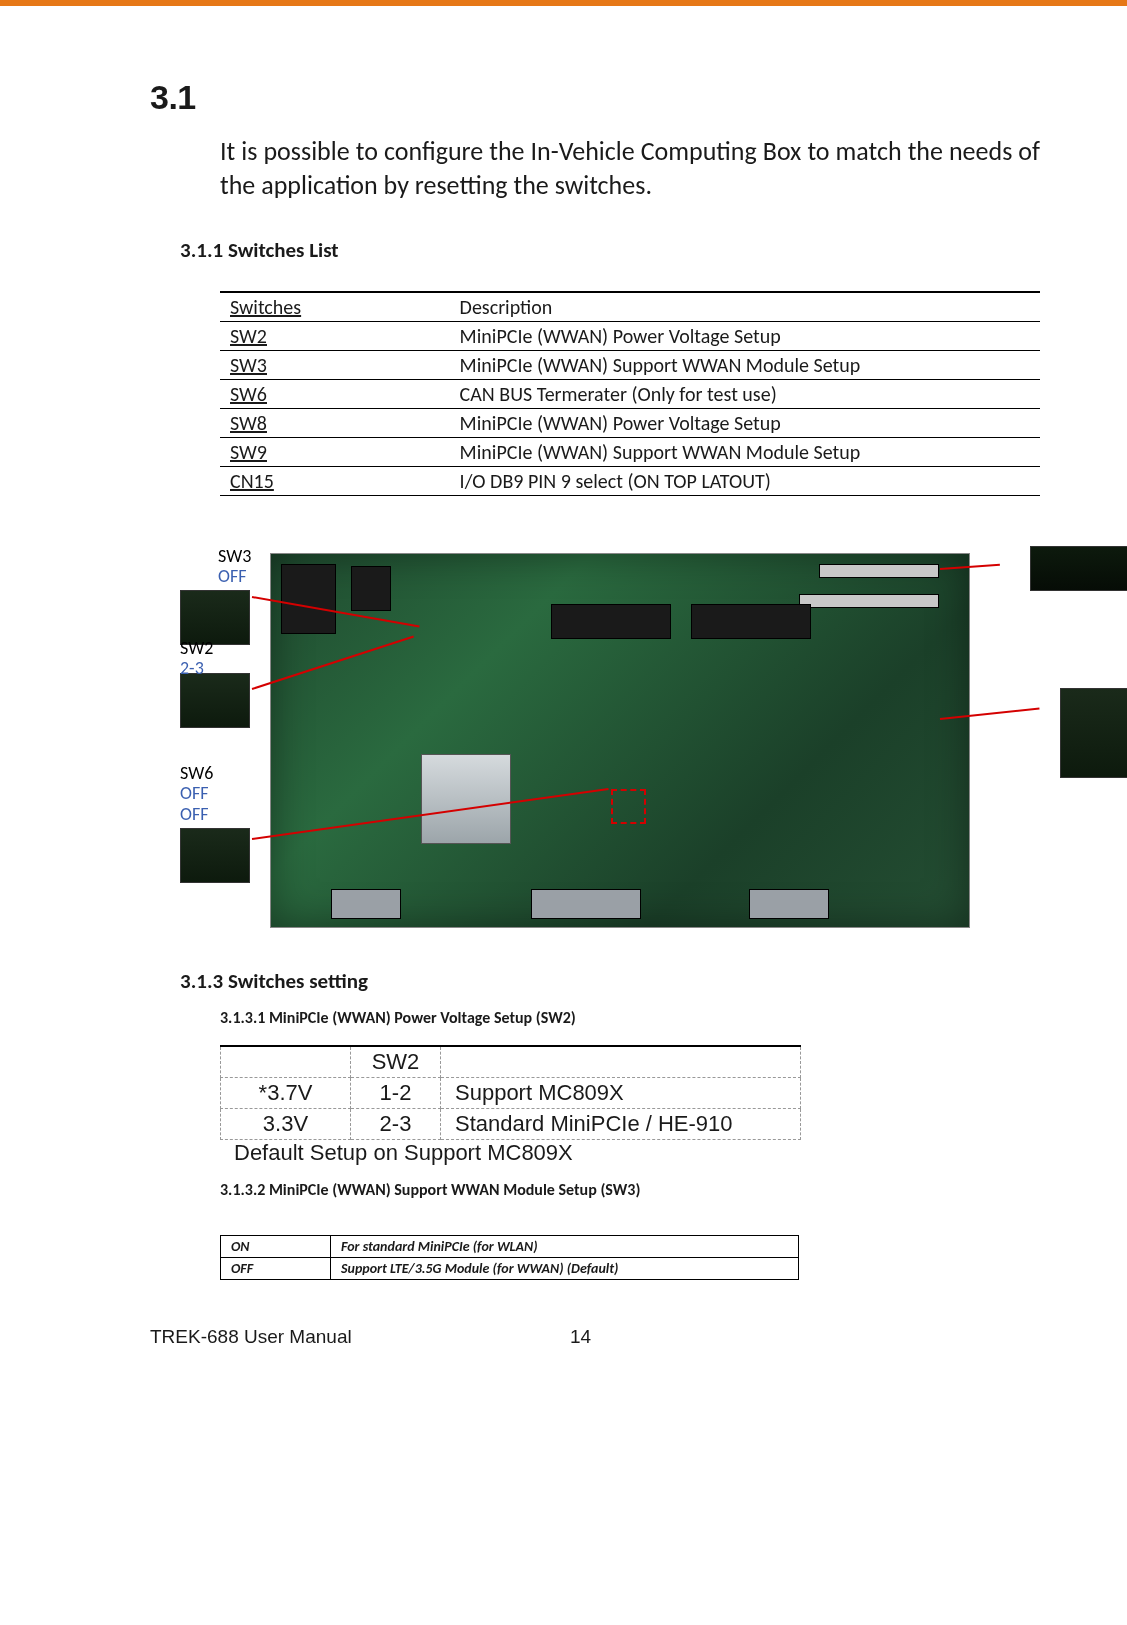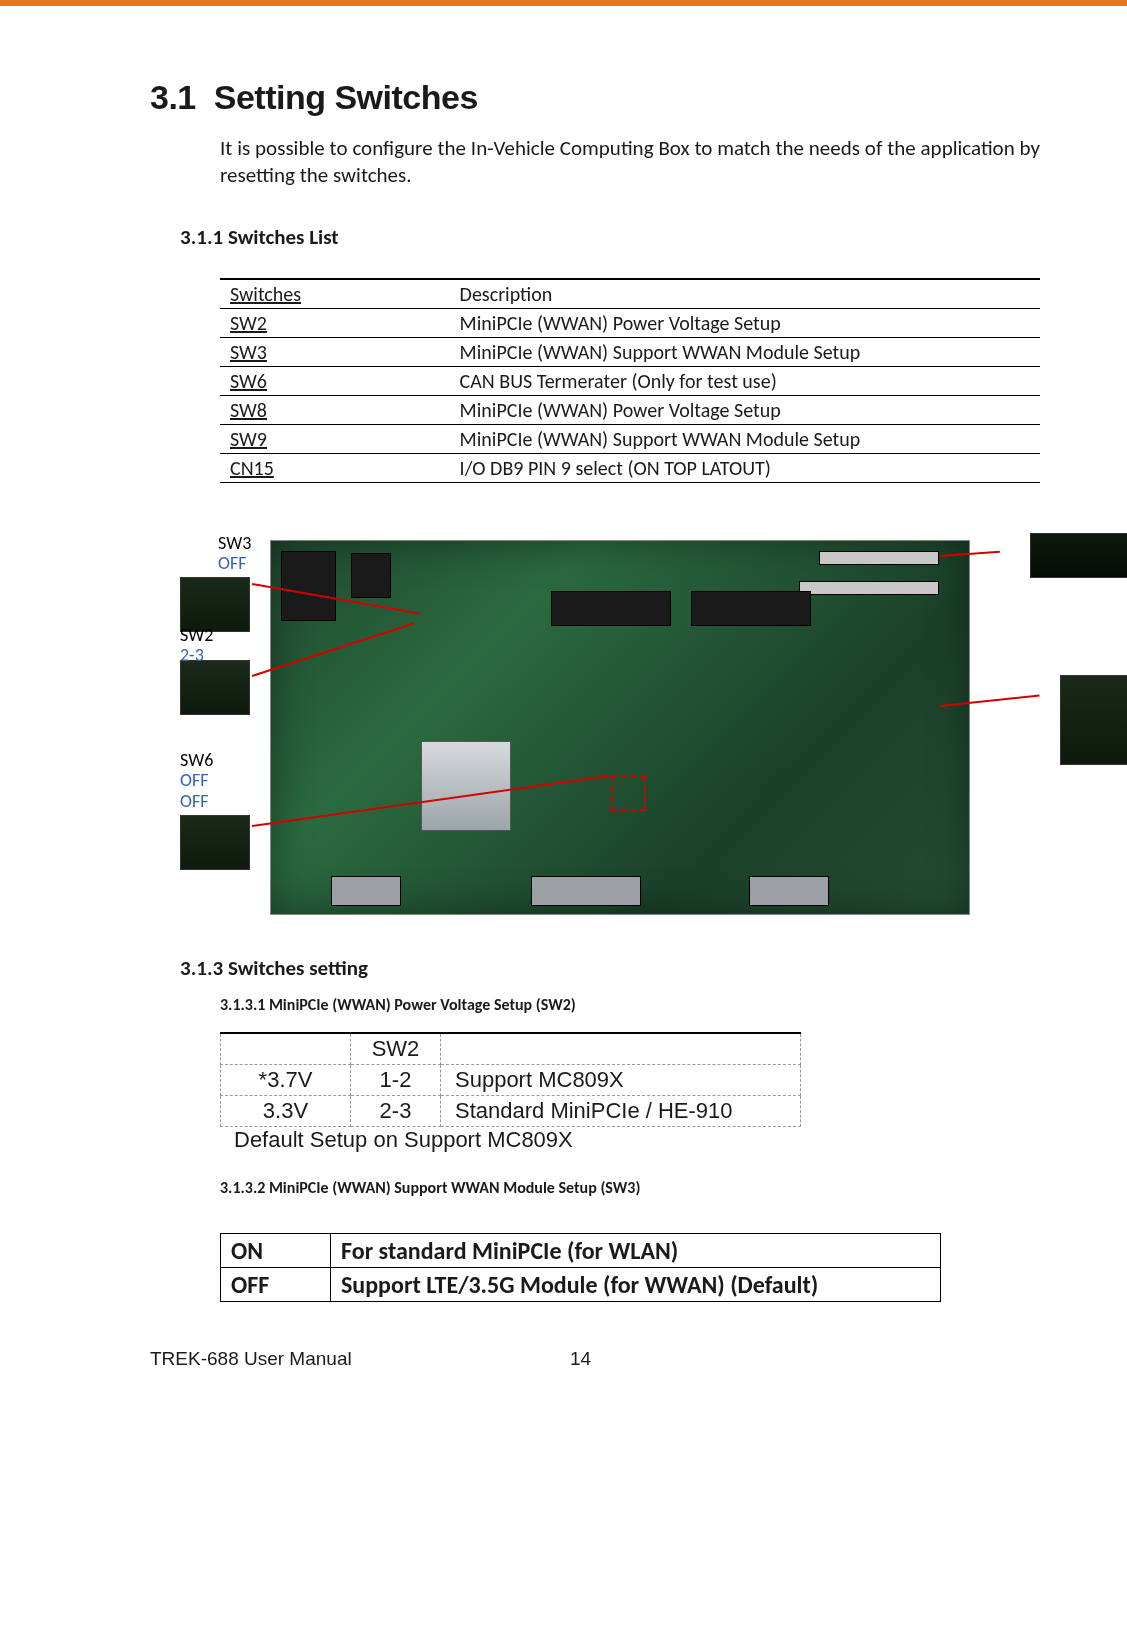--- a/index.html
+++ b/index.html
@@ -5,21 +5,21 @@
   * { box-sizing: border-box; margin: 0; padding: 0; }
   html, body { width: 1127px; background: #fff; font-family: Calibri, "Segoe UI", Arial, sans-serif; color: #1a1a1a; }
   .topbar { height: 6px; background: #e67817; width: 100%; }
   .page { padding: 72px 0 30px 0; position: relative; }
   .content { padding-left: 150px; padding-right: 72px; }
 
   .h1-row { display: flex; align-items: baseline; gap: 18px; margin-bottom: 18px; }
   .h1-num { font-family: Arial, sans-serif; font-weight: 700; font-size: 34px; letter-spacing: -0.5px; }
   .h1-title { font-family: Arial, sans-serif; font-weight: 700; font-size: 34px; letter-spacing: -0.5px; }
 
-  .intro { margin-left: 70px; font-size: 21px; line-height: 1.3; text-align: justify; max-width: 820px; margin-bottom: 34px; }
+  .intro { margin-left: 70px; font-size: 26px; line-height: 1.3; text-align: justify; max-width: 820px; margin-bottom: 34px; }
 
   .h2 { font-weight: 700; font-size: 21px; margin-left: 30px; margin-bottom: 28px; }
   .h2.tight { margin-bottom: 14px; }
 
   .tbl-wrap { margin-left: 70px; max-width: 820px; margin-bottom: 42px; }
   table.switches { width: 100%; border-collapse: collapse; font-size: 20px; }
   table.switches td { border-bottom: 1px solid #000; padding: 2px 4px 2px 10px; vertical-align: bottom; }
   table.switches tr:first-child td { border-top: 2px solid #000; }
   table.switches td:first-child { width: 28%; text-decoration: underline; }
 
@@ -40,39 +40,38 @@
 
   .sw2-wrap { margin-left: 70px; margin-bottom: 10px; }
   table.sw2 { border-collapse: collapse; font-size: 22px; font-family: Tahoma, Verdana, Arial, sans-serif; }
   table.sw2 td { border: 1px dashed #999; padding: 2px 12px; text-align: center; }
   table.sw2 td.left { text-align: left; padding-left: 14px; }
   table.sw2 tr.hdr td { border-top: 2px solid #000; }
   table.sw2 tr.top td:nth-child(2) { font-weight: 400; }
   .sw2-note { font-size: 22px; font-family: Tahoma, Verdana, Arial, sans-serif; margin-top: 0; margin-left: 14px; }
 
   .sw3-wrap { margin-left: 70px; margin-top: 36px; margin-bottom: 28px; }
-  table.sw3 { border-collapse: collapse; font-size: 24px; width: 721px; }
+  table.sw3 { border-collapse: collapse; font-size: 14px; width: 579px; font-style: italic; }
   table.sw3 td { border: 1.5px solid #000; padding: 2px 10px; font-weight: 700; }
   table.sw3 td:first-child { width: 110px; }
 
   .footer { position: relative; margin-top: 46px; padding-left: 150px; padding-right: 72px; font-family: Arial, sans-serif; font-size: 19px; display: flex; }
   .footer .left { flex: 0 0 420px; }
   .footer .mid { flex: 0 0 auto; }
 </style>
 </head>
 <body>
 
 <div class="topbar"></div>
 
 <div class="page">
   <div class="content">
 
     <div class="h1-row">
       <span class="h1-num">3.1</span>
-      <span class="h1-title">Setting Switches</span>
     </div>
 
     <p class="intro">It is possible to configure the In-Vehicle Computing Box to match the needs of the application by resetting the switches.</p>
 
     <div class="h2">3.1.1 Switches List</div>
 
     <div class="tbl-wrap">
       <table class="switches">
         <tbody>
             <tr>
@@ -173,21 +172,21 @@
         <tr>
           <td>3.3V</td>
           <td>2-3</td>
           <td class="left">Standard MiniPCIe / HE-910</td>
         </tr>
       </tbody>
         </table>
       <div class="sw2-note">Default Setup on Support  MC809X</div>
     </div>
 
-    <div class="h3" style="margin-top:25px;">3.1.3.2    MiniPCIe (WWAN) Support WWAN Module Setup (SW3)</div>
+    <div class="h3" style="margin-top:14px;">3.1.3.2    MiniPCIe (WWAN) Support WWAN Module Setup (SW3)</div>
 
     <div class="sw3-wrap">
       <table class="sw3">
         <tbody>
             <tr>
           <td>ON</td>
           <td>For standard MiniPCIe (for WLAN)</td>
         </tr>
         <tr>
           <td>OFF</td>

